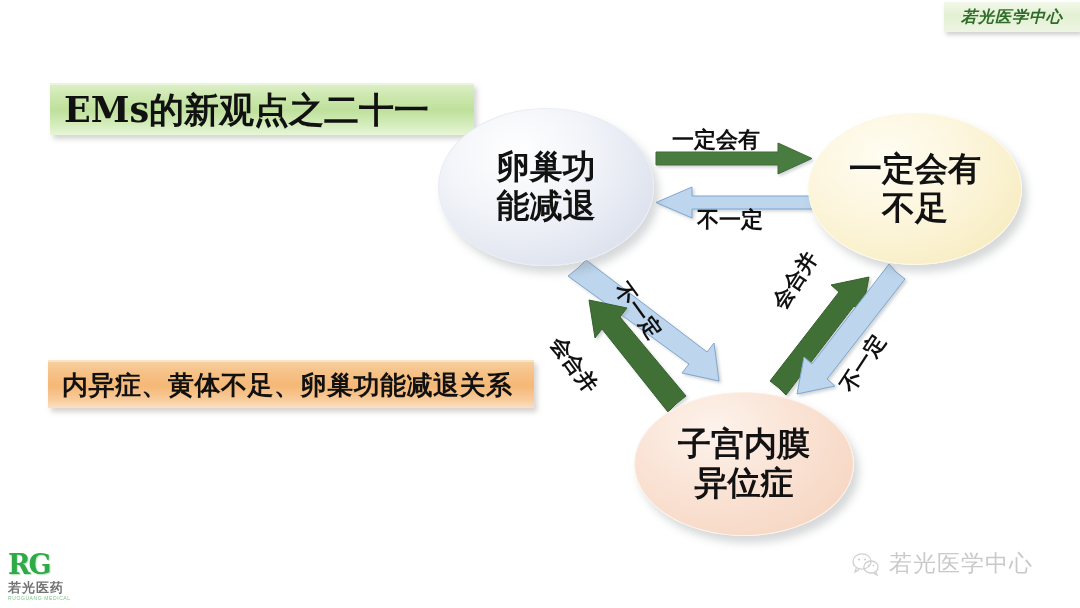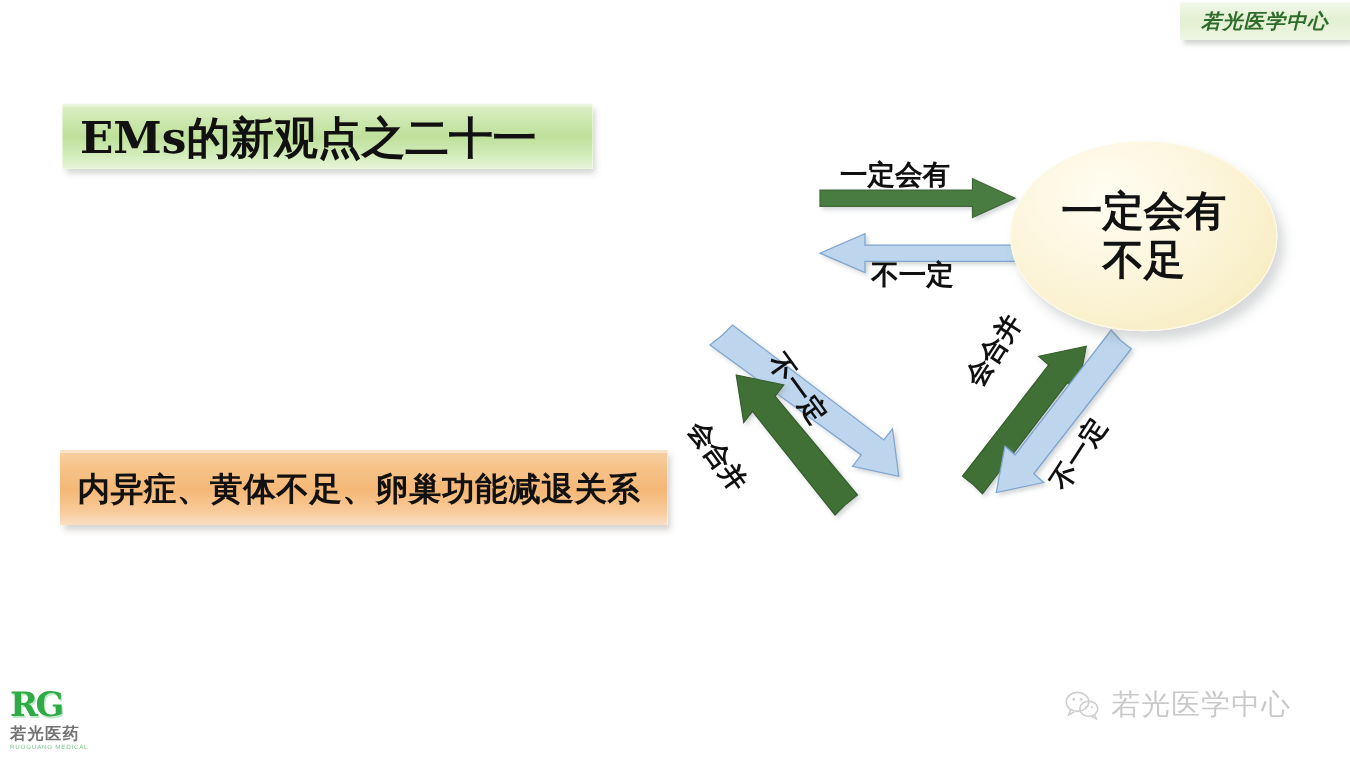--- a/index.html
+++ b/index.html
@@ -64,21 +64,21 @@
     background: linear-gradient(180deg, #dcefc6 0%, #cfe9b2 18%, #bfe09b 50%, #d6eec0 82%, #e8f5d8 100%);
     border-top: 2px solid #e9f6dd;
     box-shadow: 3px 4px 5px rgba(110,120,110,0.30);
   }
   #banner-green .bn-text { font-size: 35px; letter-spacing: 0px; }
 
   #banner-orange {
     left: 48px;
     top: 360px;
     width: 486px;
-    height: 60px;
+    height: 48px;
     padding-left: 14px;
     background: linear-gradient(180deg, #f7cfa0 0%, #f6c38a 20%, #f5b876 52%, #f8cb9b 82%, #fbe0c4 100%);
     border-top: 2px solid #fce3c8;
     box-shadow: 3px 4px 5px rgba(120,110,100,0.30);
     align-items: center;
   }
   #banner-orange .bn-text { font-size: 26px; letter-spacing: 0.5px; }
 
   
   .node {
@@ -267,26 +267,34 @@
     </g>
   </svg>
 
   <span class="arrow-label" id="lbl-top-green">一定会有</span>
   <span class="arrow-label" id="lbl-top-blue">不一定</span>
   <span class="arrow-label" id="lbl-lt-blue">不一定</span>
   <span class="arrow-label" id="lbl-lt-green">会合并</span>
   <span class="arrow-label" id="lbl-rt-green">会合并</span>
   <span class="arrow-label" id="lbl-rt-blue">不一定</span>
 
+  <div class="node" id="node-ovary">
+    <span class="node-text">卵巢功
+能减退</span>
+  </div>
 
   <div class="node" id="node-corpus">
     <span class="node-text">一定会有
 不足</span>
   </div>
 
+  <div class="node" id="node-endo">
+    <span class="node-text">子宫内膜
+异位症</span>
+  </div>
 
   <div id="logo-rg">
     <div class="rg-mark">RG</div>
     <div class="rg-cn">若光医药</div>
     <div class="rg-en">RUOGUANG MEDICAL</div>
   </div>
 
   <div id="wm-bottom">
     <svg width="28" height="24" viewBox="0 0 28 24">
       <ellipse cx="10" cy="9.5" rx="9" ry="7.6" fill="none" stroke="#a9a9a9" stroke-width="1.3"></ellipse>

